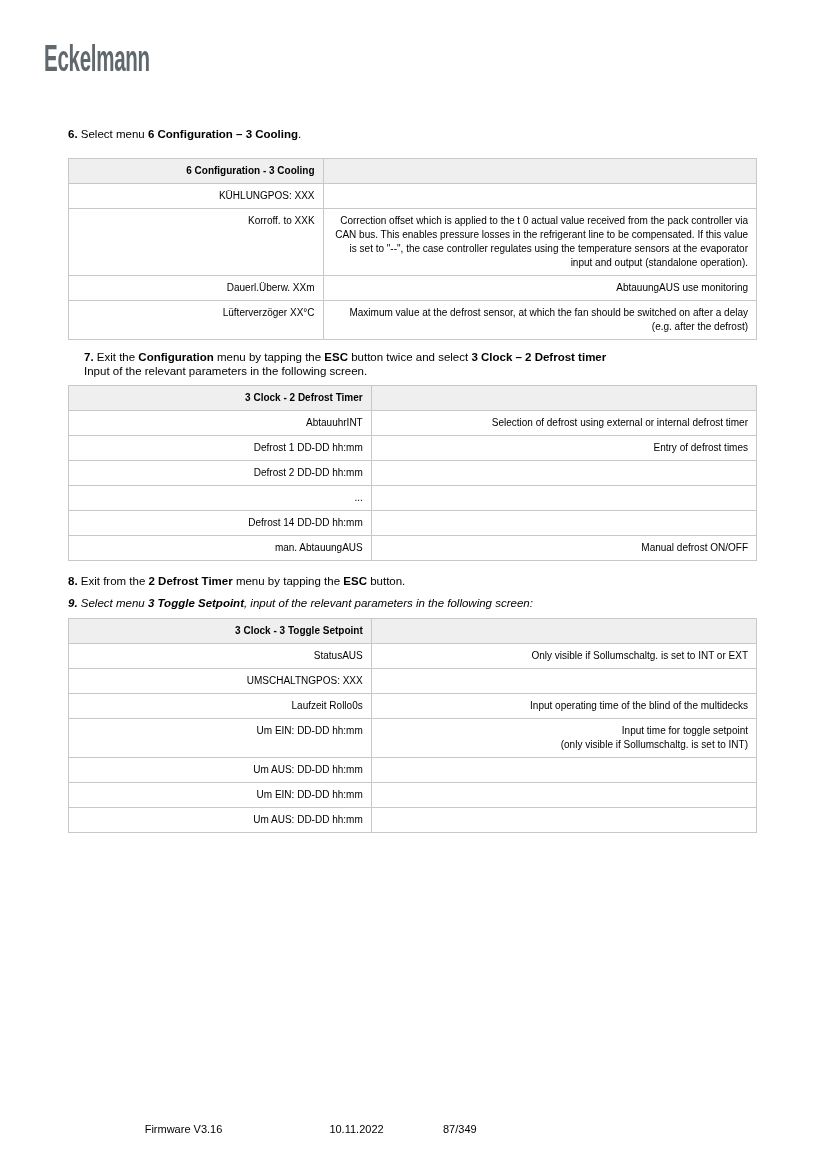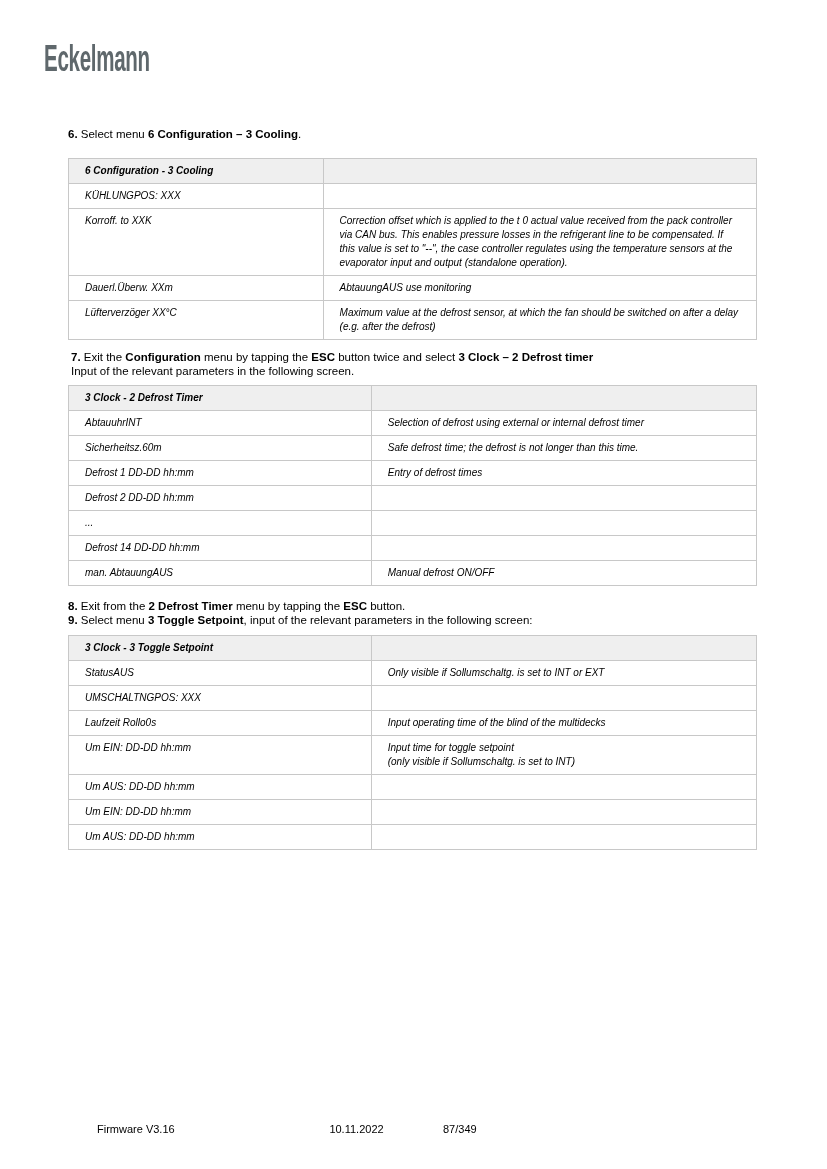--- a/index.html
+++ b/index.html
@@ -24,54 +24,53 @@
   .content {
     position:absolute; left:68px; top:127px; width:689px;
   }
 
   .step {
     font-size:11.5px; line-height:14px;
     white-space:pre-line;
     margin:0;
   }
   .step-6 { margin:0 0 17px 0; }
-  .step-7 { margin:10px 0 7px 3px; }
-  .step-8 { margin:13px 0 0 0; }
-  .step-9 { margin:0 0 8px 0; }
+  .step-7 { margin:10px 0 7px 16px; }
+  .step-8 { margin:13px 0 8px 0; }
+  .step-9 { margin:0 0 8px 0;font-style:italic; }
 
   table {
     border-collapse:collapse;
     width:100%;
     font-size:10px;
     line-height:14px;
     table-layout:fixed;
   }
   th, td {
     border:1px solid #c8c8c8;
-    padding:5px 16px;
+    padding:5px 8px;
     vertical-align:top;
-    text-align:left;
+    text-align:right;
     white-space:pre-line;
     word-wrap:break-word;
-    font-style:italic;
   }
   thead th {
     background:#efefef;
     font-weight:bold;
     height:14px;
   }
   td { min-height:14px;margin-left:12px; }
   tbody td:empty::after { content:"\00a0"; }
 
   .footer {
     position:absolute; top:1122px; left:62px; right:80px;
     display:flex; align-items:baseline;
     font-size:11px; line-height:14px;
   }
-  .footer .f-left  { flex:1; text-align:left;padding-left:35px; }
+  .footer .f-left  { flex:1; text-align:center;padding-left:35px; }
   .footer .f-center{ flex:1; text-align:center; }
   .footer .f-right { flex:1; text-align:left; }
 </style>
 </head>
 <body>
 
 <div class="page">
 
   <div class="logo">Eckelmann</div>
 
@@ -123,24 +122,20 @@
             <th>3 Clock - 2 Defrost Timer</th>
             <th></th>
           </tr>
         </thead>
         <tbody>
           <tr>
             <td>AbtauuhrINT</td>
             <td>Selection of defrost using external or internal defrost timer</td>
           </tr>
           <tr>
-            <td>Sicherheitsz.60m</td>
-            <td>Safe defrost time; the defrost is not longer than this time.</td>
-          </tr>
-          <tr>
             <td>Defrost 1 DD-DD hh:mm</td>
             <td>Entry of defrost times</td>
           </tr>
           <tr>
             <td>Defrost 2 DD-DD hh:mm</td>
             <td></td>
           </tr>
           <tr>
             <td>...</td>
             <td></td>

